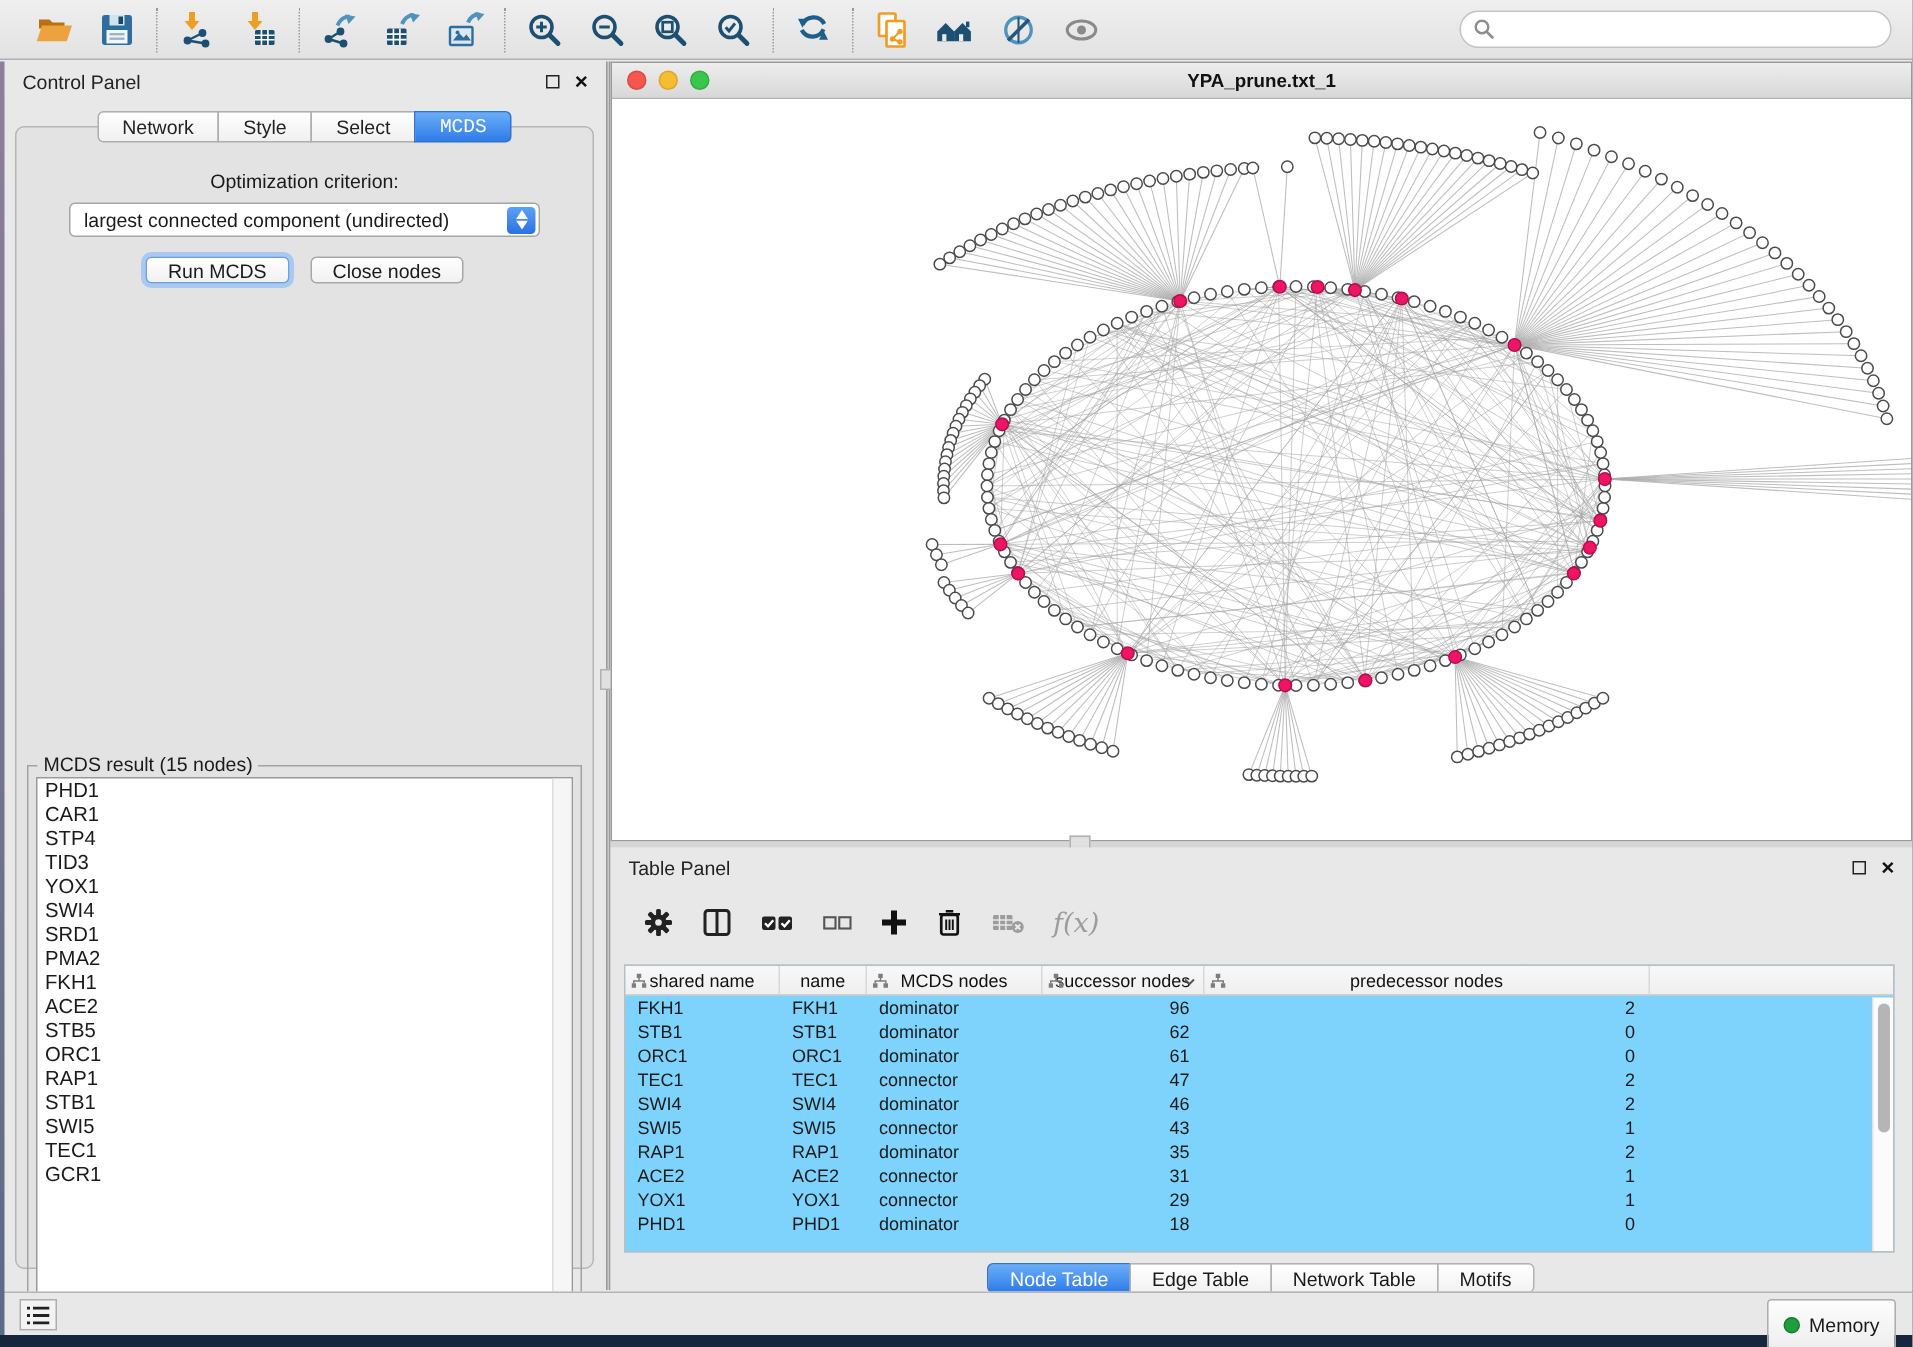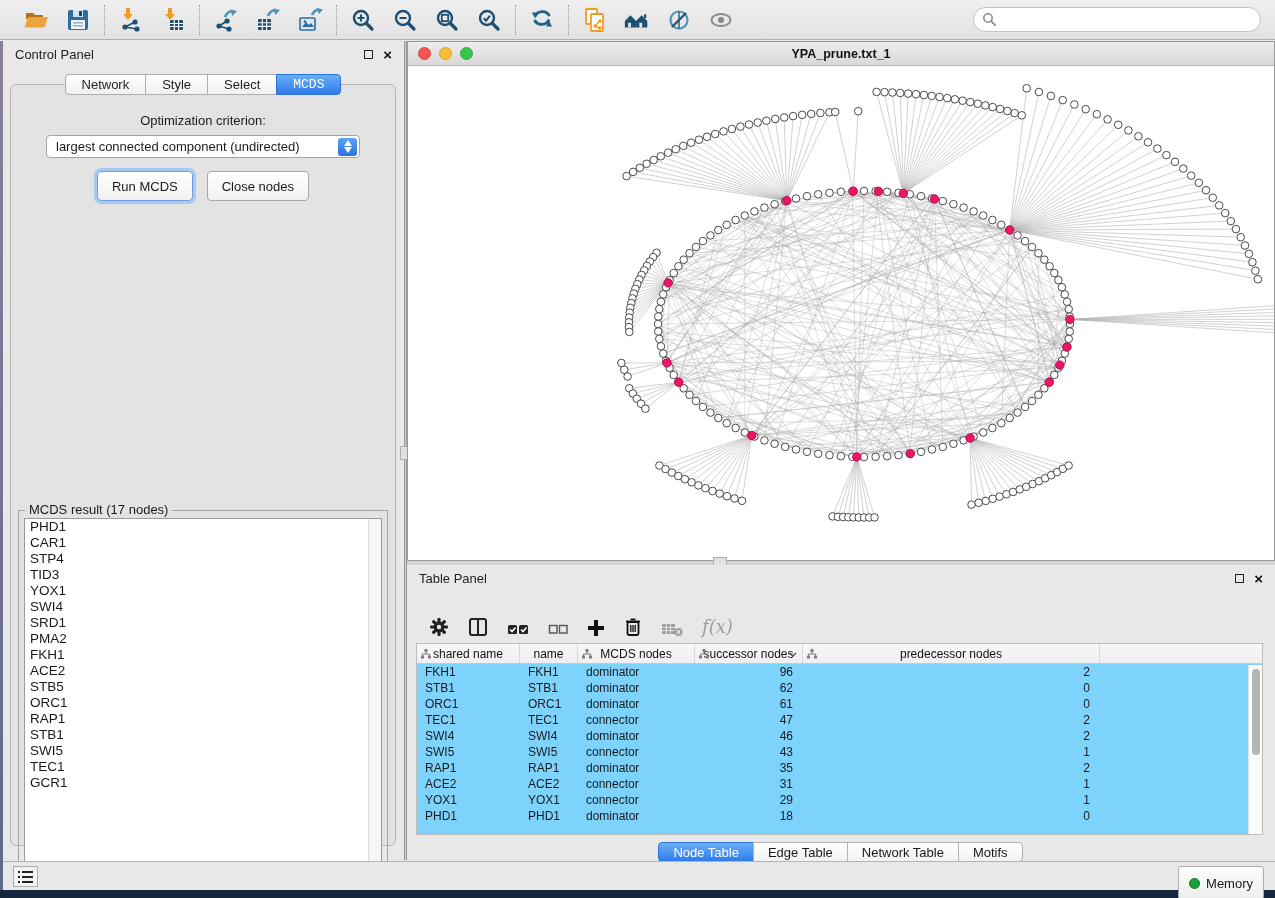--- a/index.html
+++ b/index.html
@@ -41,21 +41,21 @@
   .ctab-content { position:absolute; left:7px; top:43px; width:386px; height:762px;
                   background:#e3e3e3; border:1px solid #b6b6b6; border-radius:6px; }
   .opt-label { text-align:center; margin-top:28px; font-size:13px; }
   .combo { position:relative; margin:7px auto 0 auto; width:314px; height:23px; background:#fff;
            border:1px solid #a5a5a5; border-radius:4px; display:flex; align-items:center; padding-left:9px; font-size:13px; }
   .combo-step { position:absolute; right:2px; top:1.5px; width:19px; height:18px; border-radius:3px;
                 background:linear-gradient(#5ba2f8,#2b71e0); display:flex; flex-direction:column;
                 align-items:center; justify-content:center; gap:1px; }
   .combo-step svg { display:block; }
   .btn-row { display:flex; justify-content:center; gap:14px; margin-top:13px; }
-  .aq-btn { height:30px; padding:0 14px; background:linear-gradient(#ffffff,#f1f1f1); border:1px solid #a8a8a8;
+  .aq-btn { height:18px; padding:0 14px; background:linear-gradient(#ffffff,#f1f1f1); border:1px solid #a8a8a8;
             border-radius:4px; font-size:13px; display:flex; align-items:center; }
   .aq-btn.focused { border-color:#6f9fe0; box-shadow:0 0 0 3px #a8c9f2; }
 
   .groupbox { position:absolute; left:7px; top:425px; width:370px; height:370px; border:1px solid #a3a3a3; }
   .groupbox legend, .groupbox .legend { position:absolute; top:-9px; left:6px; background:#e3e3e3; padding:0 4px; font-size:13px; }
   .mcds-list { position:absolute; left:5px; top:7px; width:358px; height:355px; background:#fff;
                border:1px solid #9a9a9a; overflow:hidden; }
   .mcds-scroll { position:absolute; right:0; top:0; bottom:0; width:13px; background:#f6f6f6; border-left:1px solid #ddd; }
   .mcds-item { height:16px; line-height:16px; padding-left:5px; font-size:13.5px; }
 
@@ -73,21 +73,21 @@
   .traffic { display:flex; gap:8px; margin-left:10px; }
   .light { width:13px; height:13px; border-radius:50%; }
   .light.r { background:#f5574e; border:1px solid #d94a42; }
   .light.y { background:#f5bd32; border:1px solid #dca62b; }
   .light.g { background:#38c74c; border:1px solid #2fae41; }
   .net-title .t { position:absolute; left:0; right:0; text-align:center; font-size:12.5px; font-weight:700; color:#111; }
   .net-canvas { position:absolute; left:0; top:24px; width:866px; height:494px; background:#fff; }
 
   
   .table-panel { position:absolute; left:407px; top:565px; width:868px; height:295px; background:#e8e8e8; }
-  .tp-toolbar { position:absolute; left:10px; top:28px; height:44px; display:flex; align-items:flex-end; gap:19px; padding-left:12px; }
+  .tp-toolbar { position:absolute; left:10px; top:28px; height:44px; display:flex; align-items:center; gap:19px; padding-left:12px; }
   .tp-ic { display:flex; align-items:center; justify-content:center; }
   .fx { font-family:"DejaVu Serif", serif; font-style:italic; color:#9c9c9c; font-size:18px; }
 
   .ntable { position:absolute; left:9px; top:78px; width:847px; height:192px; background:#7dd3fc; border:1px solid #bdbdbd; }
   .thead { display:flex; height:20px; background:linear-gradient(#f8f8f8,#efefef); border-bottom:1px solid #c9c9c9; }
   .th { position:relative; display:flex; align-items:center; justify-content:center; border-right:1px solid #d8d8d8;
         font-size:12px; color:#111; }
   .th .tree { position:absolute; left:4px; top:5px; }
   .th .chev { position:absolute; right:5px; top:8px; }
   .th.fill { flex:1; border-right:none; }
@@ -301,21 +301,21 @@
             <svg width="8" height="6" viewBox="0 0 8 6">
                 <path d="M4 6 0 0h8z" fill="#fff"></path>
               </svg>
           </span>
         </div>
         <div class="btn-row">
           <span class="aq-btn focused">Run MCDS</span>
           <span class="aq-btn">Close nodes</span>
         </div>
         <div class="groupbox">
-          <span class="legend">MCDS result (17 nodes)</span>
+          <span class="legend">MCDS result (15 nodes)</span>
           <div class="mcds-list">
             <div>
                 <div class="mcds-item">PHD1</div>
                 <div class="mcds-item">CAR1</div>
                 <div class="mcds-item">STP4</div>
                 <div class="mcds-item">TID3</div>
                 <div class="mcds-item">YOX1</div>
                 <div class="mcds-item">SWI4</div>
                 <div class="mcds-item">SRD1</div>
                 <div class="mcds-item">PMA2</div>

